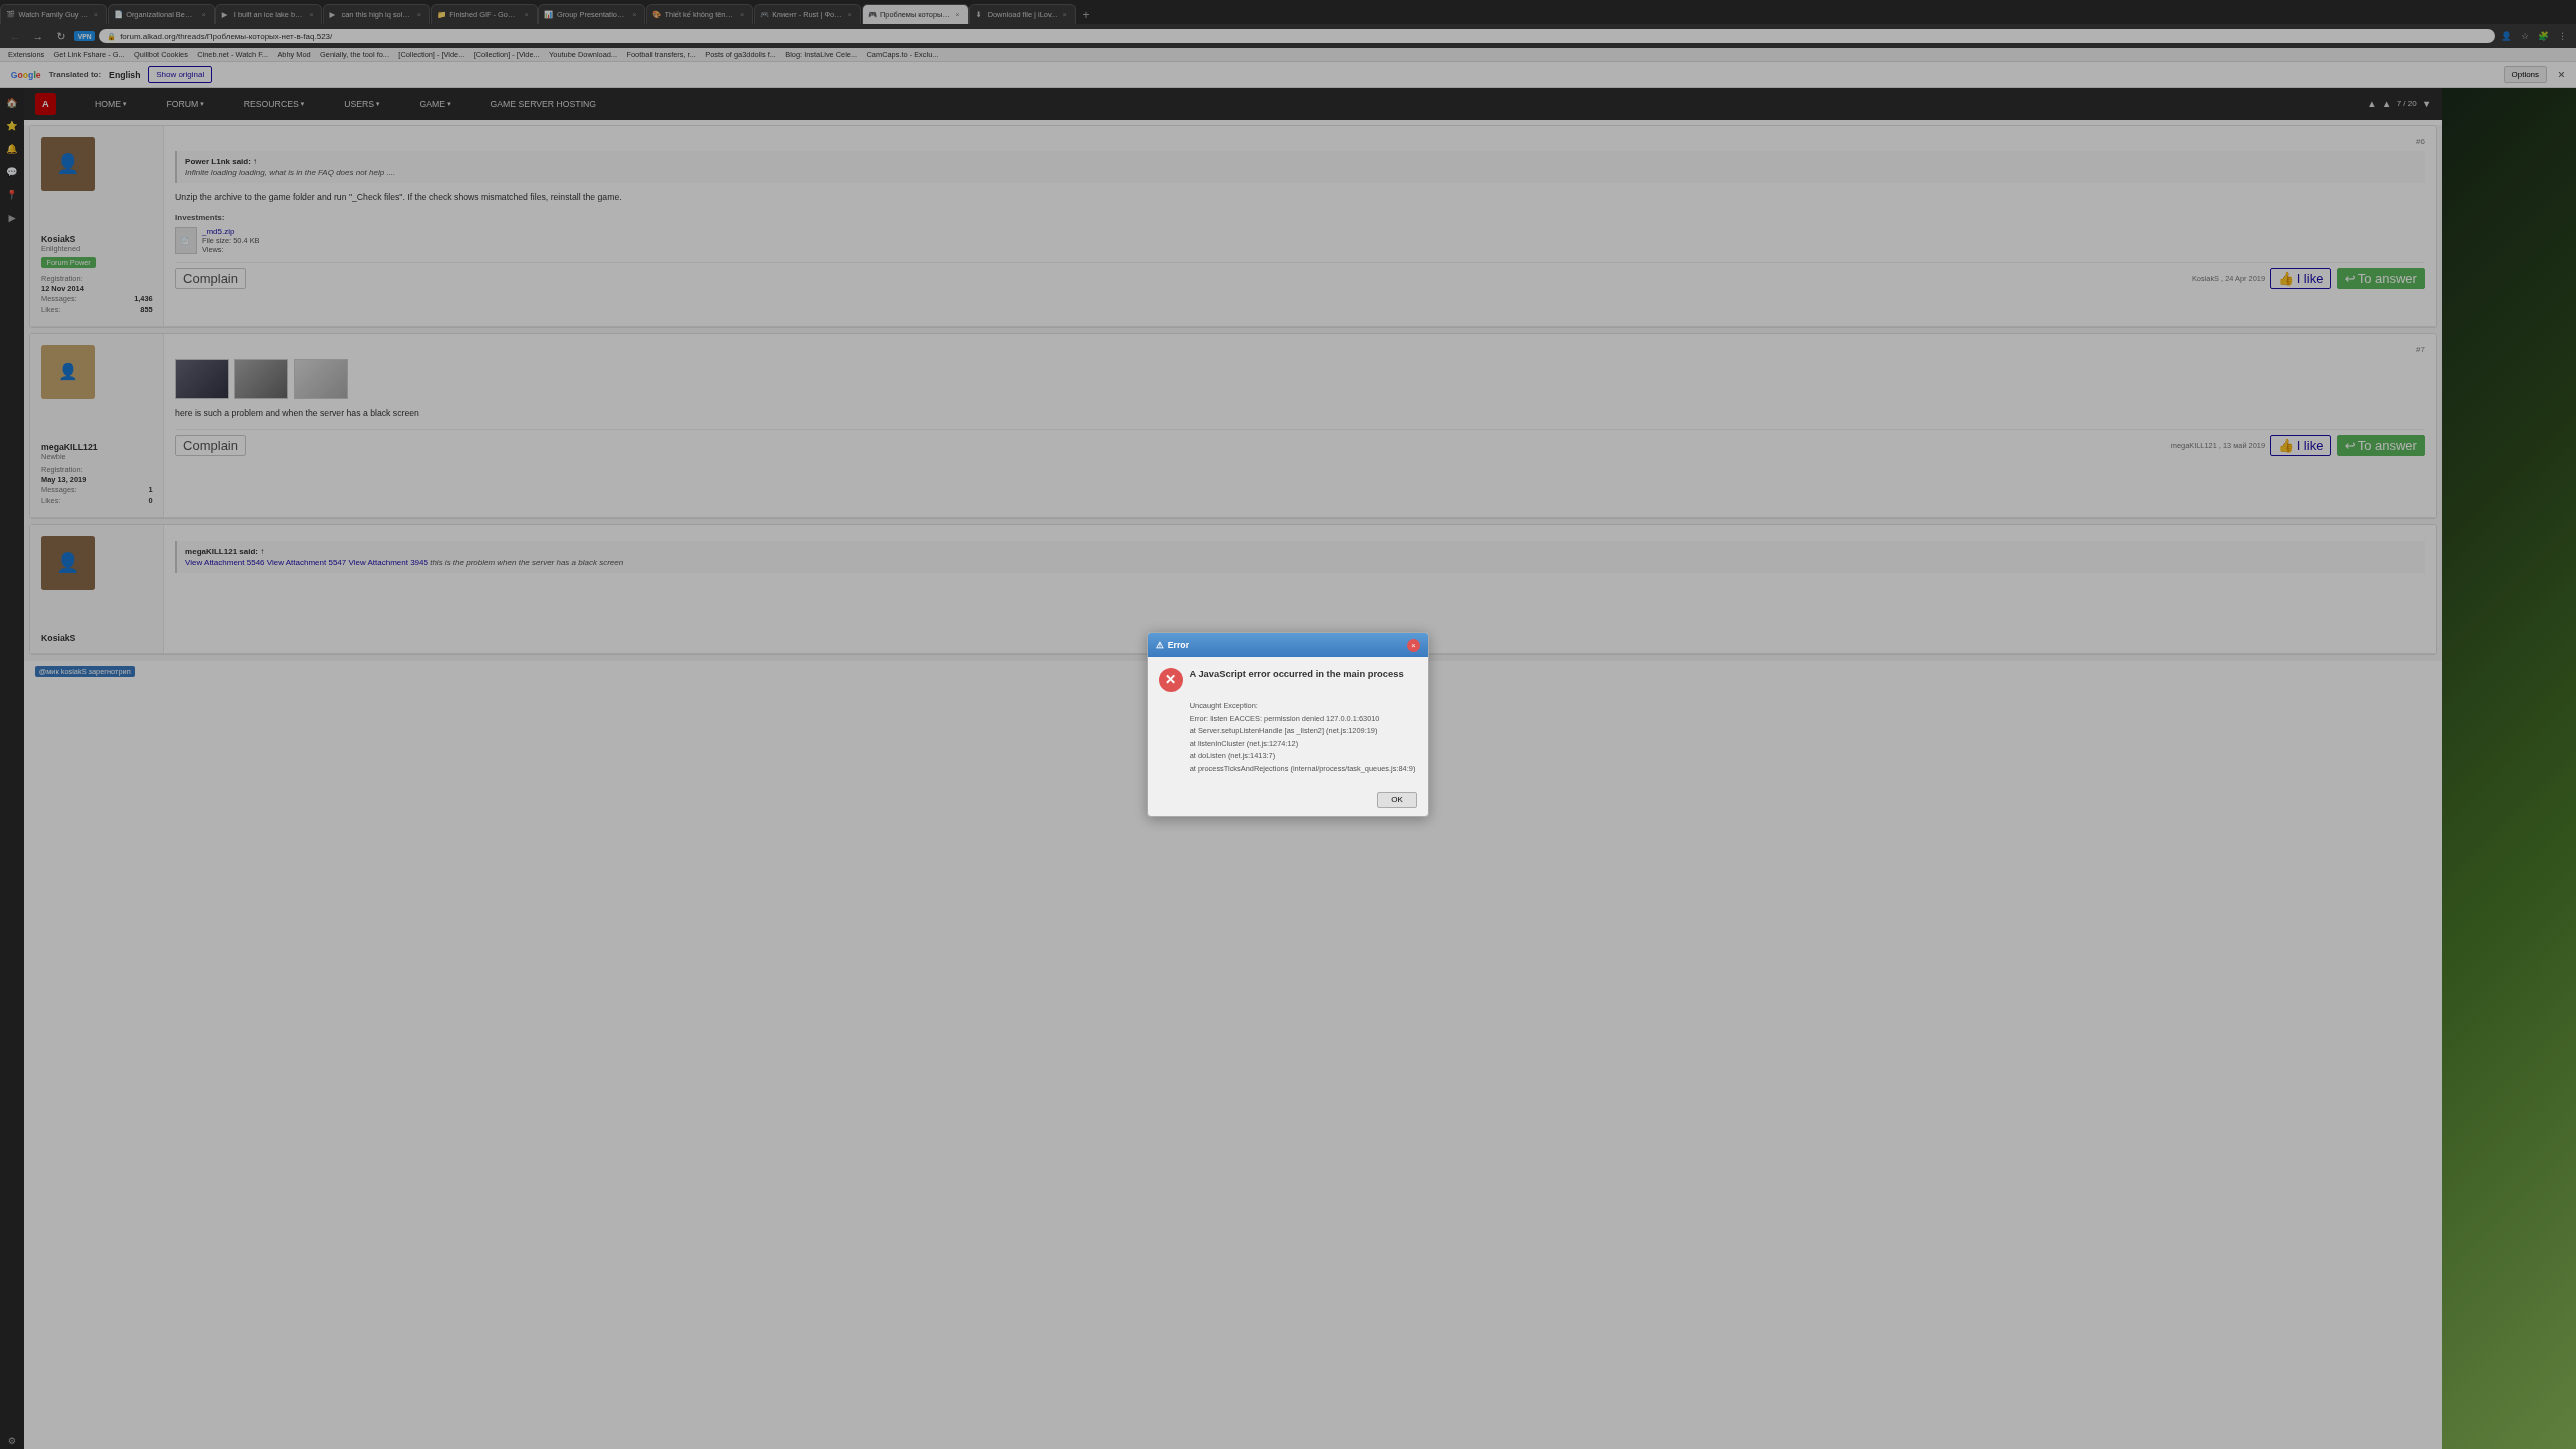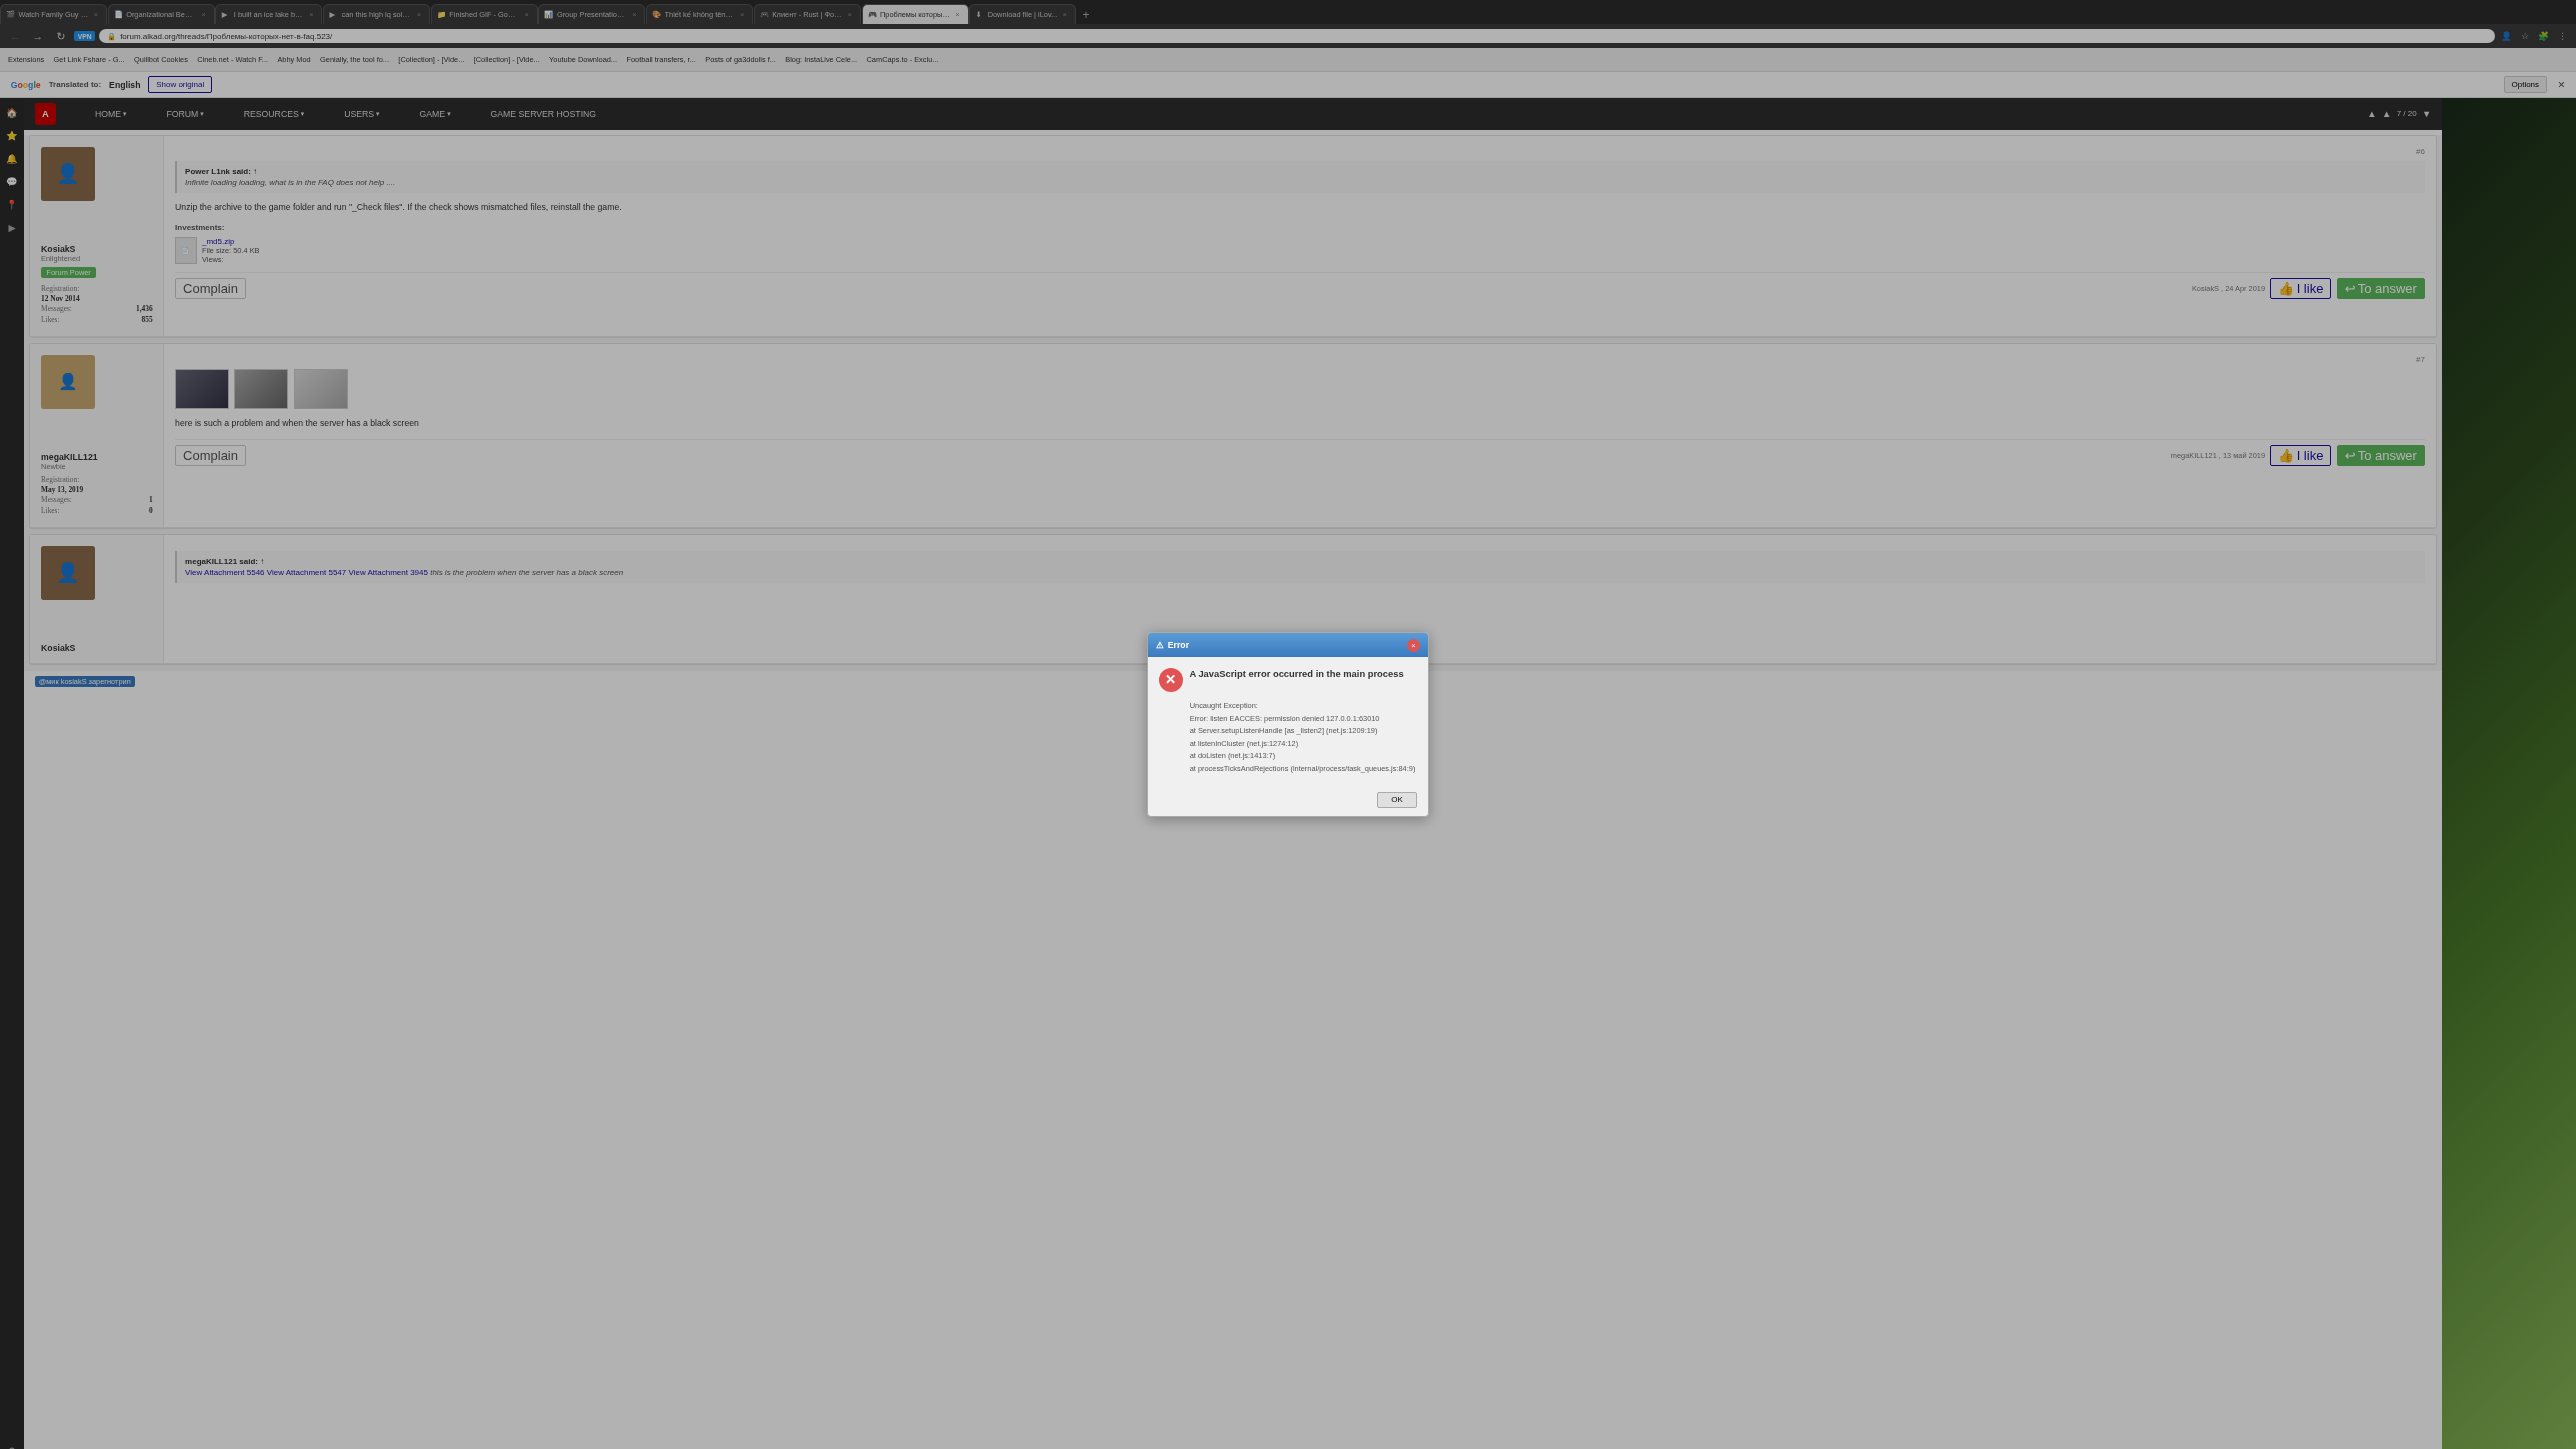--- a/index.html
+++ b/index.html
@@ -18,21 +18,21 @@
     .address-bar-row { display: flex; align-items: center; padding: 2.7px 5.4px; gap: 4px; background: #3c3c3c; }
     .nav-btn { width: 19px; height: 19px; display: flex; align-items: center; justify-content: center; border-radius: 50%; color: #ccc; font-size: 10.7px; cursor: pointer; }
     .nav-btn.disabled { color: #666; cursor: default; }
     .vpn-badge { background: #2196F3; color: white; font-size: 6.7px; font-weight: bold; padding: 1.3px 3.4px; border-radius: 2px; }
     .address-box { flex: 1; background: #fff; border-radius: 13.4px; padding: 2.7px 8px; font-size: 8px; color: #333; display: flex; align-items: center; gap: 4px; }
     .address-box .lock { color: #555; font-size: 7.4px; }
     .address-url { color: #333; font-size: 8px; }
     .toolbar-icons { display: flex; align-items: center; gap: 2.7px; }
     .toolbar-icon { width: 16px; height: 16px; display: flex; align-items: center; justify-content: center; color: #ccc; font-size: 8.7px; cursor: pointer; }
 
-    .bookmarks-bar { display: flex; align-items: center; background: #f1f1f1; padding: 2px 5.4px; gap: 4px; border-bottom: 0.7px solid #ddd; overflow: hidden; height: 24px; }
+    .bookmarks-bar { display: flex; align-items: center; background: #f1f1f1; padding: 2px 5.4px; gap: 4px; border-bottom: 0.7px solid #ddd; overflow: hidden; height: 14px; }
     .bookmark-item { display: flex; align-items: center; gap: 2px; font-size: 7.4px; color: #333; cursor: pointer; white-space: nowrap; padding: 1.3px 2.7px; border-radius: 2px; }
 
     
     .translation-bar { display: flex; align-items: center; background: #fff; padding: 4px 10.7px; border-bottom: 0.7px solid #e0e0e0; gap: 8px; }
     .google-logo { font-size: 8.7px; color: #4285f4; font-weight: bold; }
     .google-logo span:nth-child(1) { color: #4285f4; }
     .google-logo span:nth-child(2) { color: #ea4335; }
     .google-logo span:nth-child(3) { color: #fbbc05; }
     .google-logo span:nth-child(4) { color: #4285f4; }
     .google-logo span:nth-child(5) { color: #34a853; }
@@ -64,21 +64,21 @@
     
     .page-content { background: #f5f5f5; padding: 0; }
 
     
     .post-container { background: #fff; margin: 5.4px; border: 0.7px solid #e0e0e0; border-radius: 2.7px; }
     .post { display: flex; border-bottom: 0.7px solid #e8e8e8; }
     .post-sidebar { width: 134px; flex-shrink: 0; padding: 10.7px; background: #fafafa; border-right: 0.7px solid #e8e8e8; }
     .post-username { font-weight: bold; font-size: 8.7px; color: #333; margin-top: 43px; }
     .post-rank { font-size: 7.4px; color: #777; margin-bottom: 4px; }
     .post-badge { background: #5cb85c; color: white; font-size: 7.4px; padding: 1.3px 5.4px; border-radius: 2px; display: inline-block; margin-bottom: 5.4px; }
-    .post-stats { font-size: 7.4px; color: #555; font-family: Liberation Serif, serif; }
+    .post-stats { font-size: 7.4px; color: #555; }
     .post-stat-row { display: flex; justify-content: space-between; margin-bottom: 1.3px; }
     .post-stat-label { color: #777; }
     .post-stat-value { font-weight: bold; color: #333; }
 
     .post-content { flex: 1; padding: 10.7px; }
     .post-quote { background: #f9f9f9; border-left: 2px solid #ccc; padding: 5.4px 8px; margin-bottom: 8px; font-size: 8px; color: #555; }
     .post-quote-author { font-weight: bold; color: #333; margin-bottom: 2.7px; font-size: 8px; }
     .post-text { font-size: 8.7px; color: #333; line-height: 1.6; margin-bottom: 8px; }
     .post-attachments { margin-bottom: 8px; }
     .attachment-header { font-size: 8px; color: #555; margin-bottom: 5.4px; font-weight: bold; }

